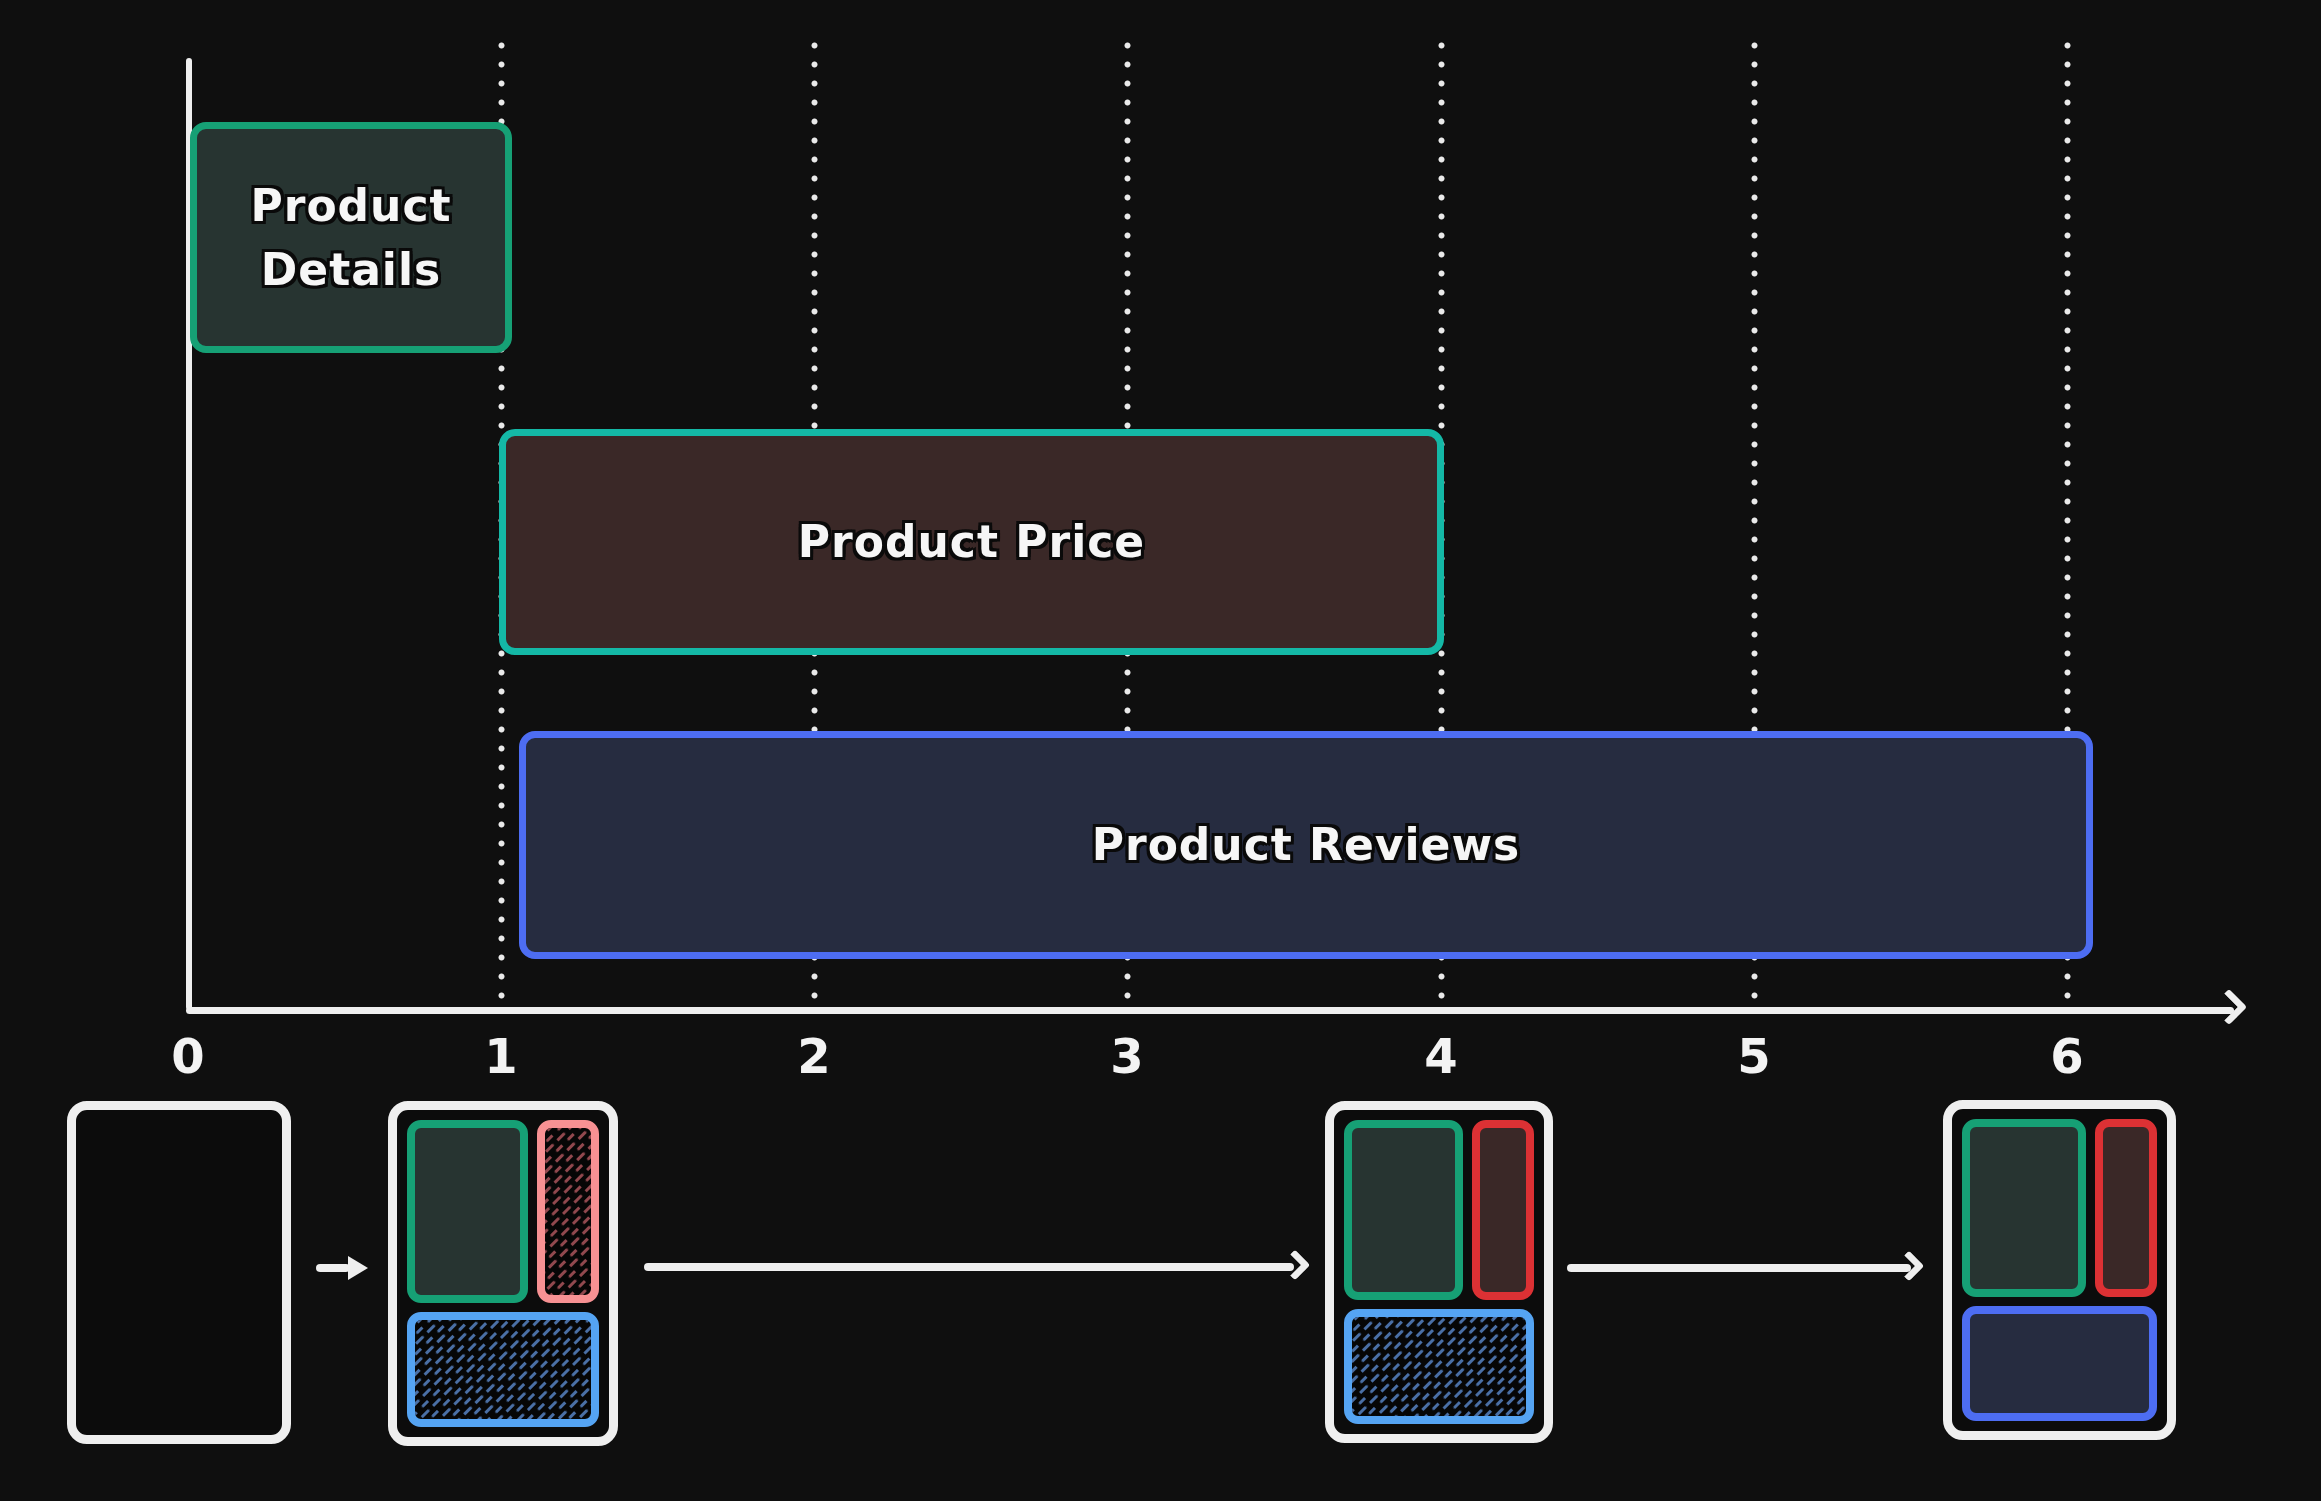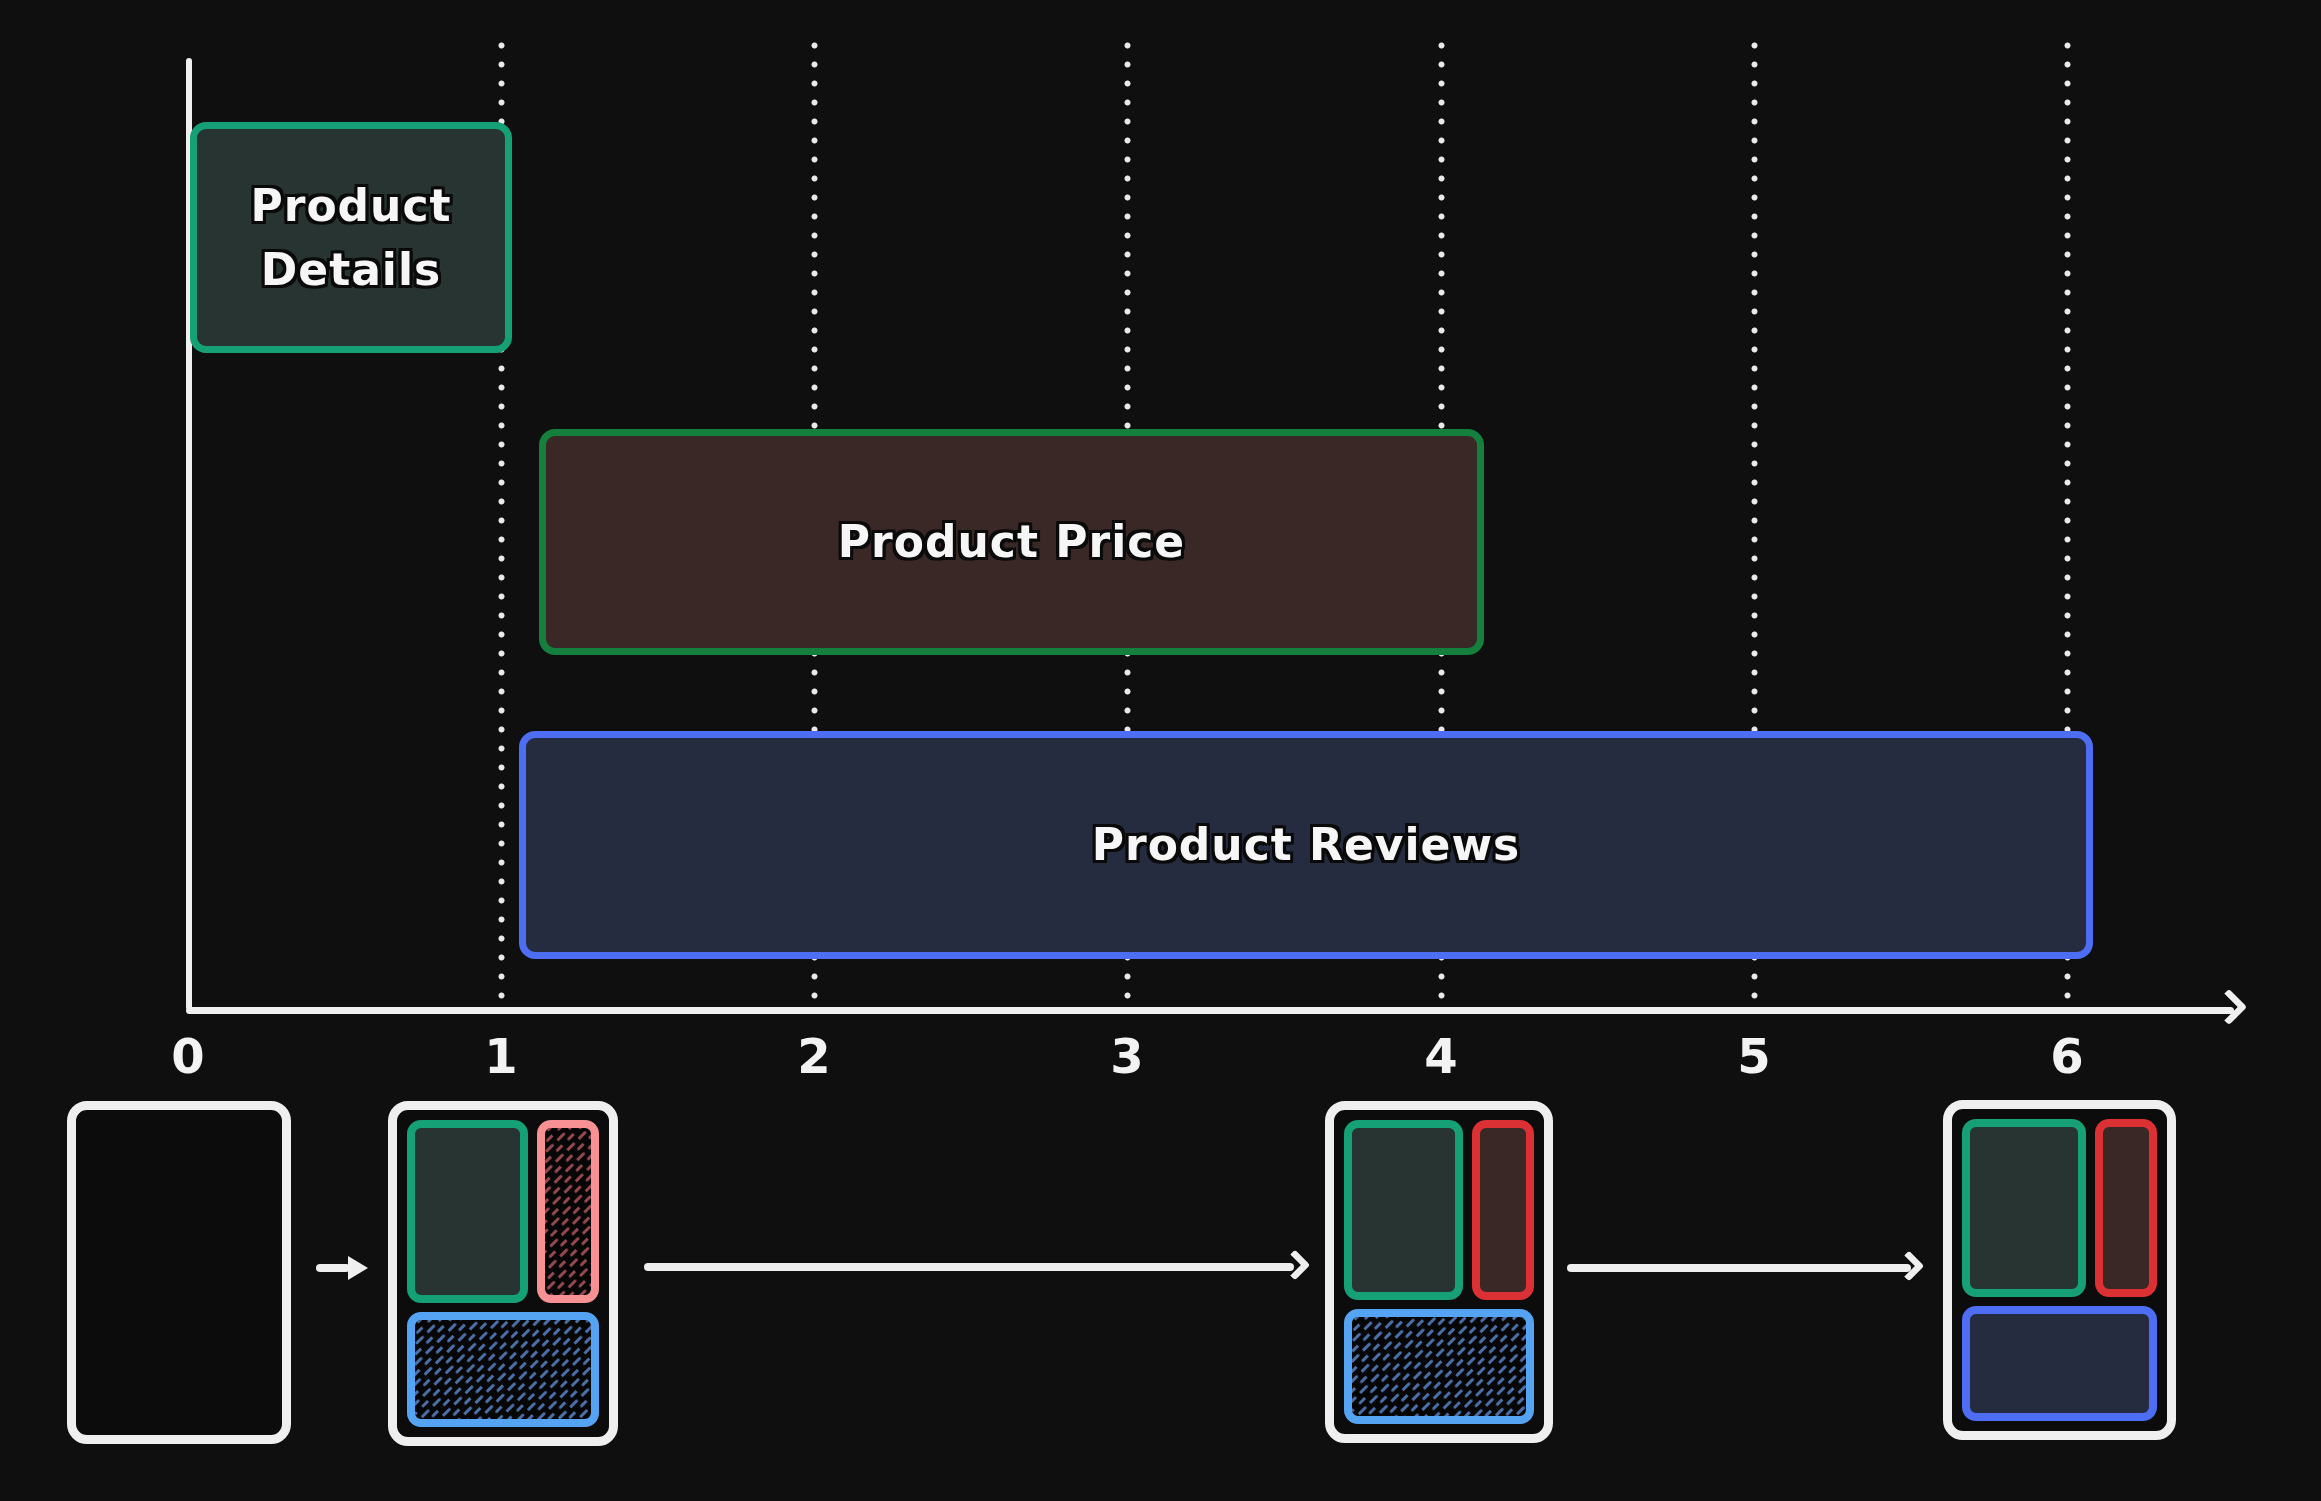--- a/index.html
+++ b/index.html
@@ -56,21 +56,21 @@
     font-size: 44px; font-weight: bold; color: #f6f6f6;
     letter-spacing: 1px; line-height: 1.45;
     white-space: pre-line;
     text-shadow: -3px -3px 0 #0a0a0a, 3px -3px 0 #0a0a0a, -3px 3px 0 #0a0a0a,
                   3px 3px 0 #0a0a0a, -3px 0 0 #0a0a0a, 3px 0 0 #0a0a0a,
                   0 -3px 0 #0a0a0a, 0 3px 0 #0a0a0a;
   }
   .bar-details { left: 190px; top: 122px; width: 322px; height: 231px;
     background: #273431; border: 7px solid #16a075; text-align: center; }
   .bar-price   { left: 499px; top: 429px; width: 945px; height: 226px;
-    background: #3a2827; border: 7px solid #15803d; margin-left: 40px; }
+    background: #3a2827; border: 7px solid #14b8a6; }
   .bar-reviews { left: 499px; top: 731px; width: 1574px; height: 228px;
     background: #262c40; border: 7px solid #4d6df2; margin-left: 20px; }
 
   
   .tick {
     position: absolute; top: 1028px; width: 90px;
     text-align: center;
     font-size: 48px; font-weight: bold; color: #f3f3f3;
   }
   .t0 { left: 143px; } .t1 { left: 456px; } .t2 { left: 769px; }

